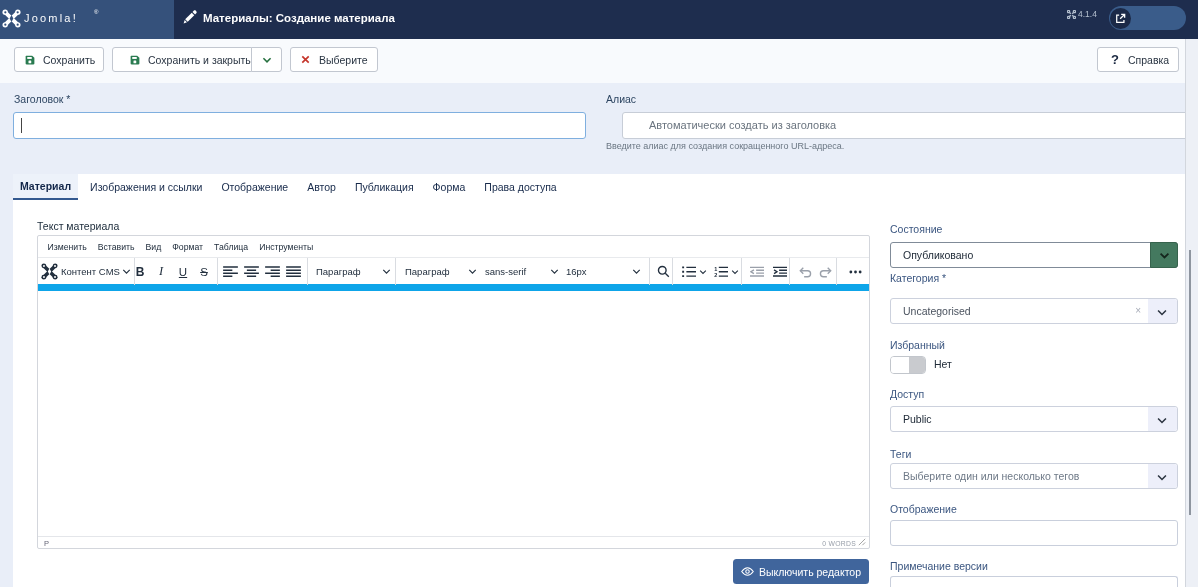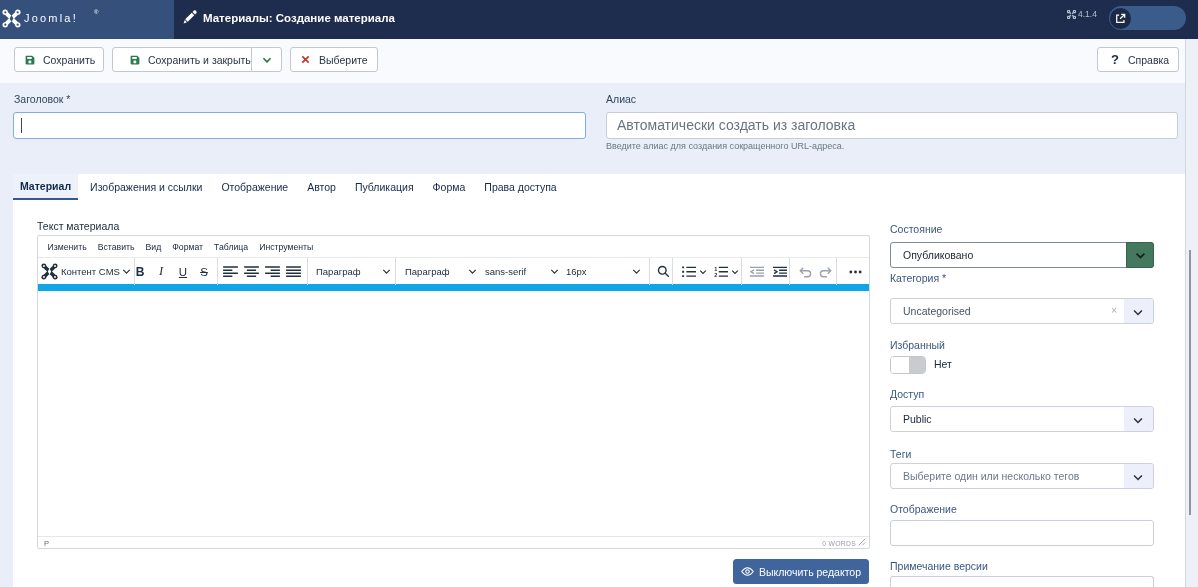--- a/index.html
+++ b/index.html
@@ -20,21 +20,21 @@
 
   
   #toolbar { position:absolute; left:0; top:39px; width:1198px; height:44px; background:#f8fafd; }
   .tbtn { position:absolute; top:8px; height:25px; background:#fff; border:1px solid #c2c7d0; border-radius:3px; display:flex; align-items:center; font-size:10.5px; color:#293442; }
 
   
   .flabel { position:absolute; font-size:10.5px; color:#2e4662; }
   .finput { position:absolute; height:27px; background:#fff; border:1px solid #c7cdd7; border-radius:3px; }
   #titleinput { border-color:#7fafdf; }
   #caret { position:absolute; left:21px; top:118px; width:1px; height:15px; background:#444; }
-  #aliasinput { color:#6a747f; font-size:14px; line-height:25px; padding-left:10px; }
+  #aliasinput { color:#6a747f; font-size:11px; line-height:25px; padding-left:26px;margin-left:16px; }
   #aliashelp { position:absolute; left:606px; top:141px; font-size:9px; color:#6a7682; }
 
   
   #card { position:absolute; left:13px; top:174px; width:1172px; height:413px; background:#fff; }
 
   
   #tabs { position:absolute; left:13px; top:174px; height:26px; display:flex; align-items:center; font-size:10.5px; color:#16294a; }
   #tabs .tab { margin-right:19px; height:26px; line-height:26px; }
   #tabs .active { background:#edf2fa; border-bottom:2px solid #33598f; font-weight:bold; color:#13274a; padding:0 7px; margin-right:12px; line-height:25px; }
 
@@ -47,21 +47,21 @@
   #edtools .it { position:absolute; top:0; height:27px; display:flex; align-items:center; color:#222f3e; }
   #edtools .tsep { position:absolute; top:0; width:1px; height:27px; background:#d9dce1; }
   #edstatus { position:absolute; left:0; bottom:0; width:100%; height:12px; border-top:1px solid #e4e6ea; font-size:7.5px; color:#667; }
   #edstatus .p { position:absolute; left:6px; top:2px; }
   #edstatus .words { position:absolute; right:13px; top:3px; font-size:6.8px; letter-spacing:0.3px; color:#969da8; }
 
   #togglebtn { position:absolute; left:733px; top:559px; width:136px; height:25px; background:#40659c; border-radius:3.5px; color:#fff; font-size:10.5px; display:flex; align-items:center; justify-content:center; gap:5px; }
 
   
   .rlabel { position:absolute; left:890px; font-size:10.5px; color:#3b5680; }
-  .rsel { position:absolute; left:890px; width:264px; height:26px; border-radius:3px; font-size:10.5px; color:#212c39; }
+  .rsel { position:absolute; left:890px; width:288px; height:26px; border-radius:3px; font-size:10.5px; color:#212c39; }
   .rsel .txt { position:absolute; left:12px; top:6px; }
   .chev { position:absolute; top:7px; }
 
   
   #scrollline { position:absolute; left:1185px; top:39px; width:1px; height:548px; background:#d2d6dd; }
   #scrollstrip { position:absolute; left:1186px; top:39px; width:12px; height:548px; background:#edf0f6; }
   #scrollthumb { position:absolute; left:1189px; top:250px; width:2px; height:265px; background:#8e959f; }
 </style>
 </head>
 <body>

